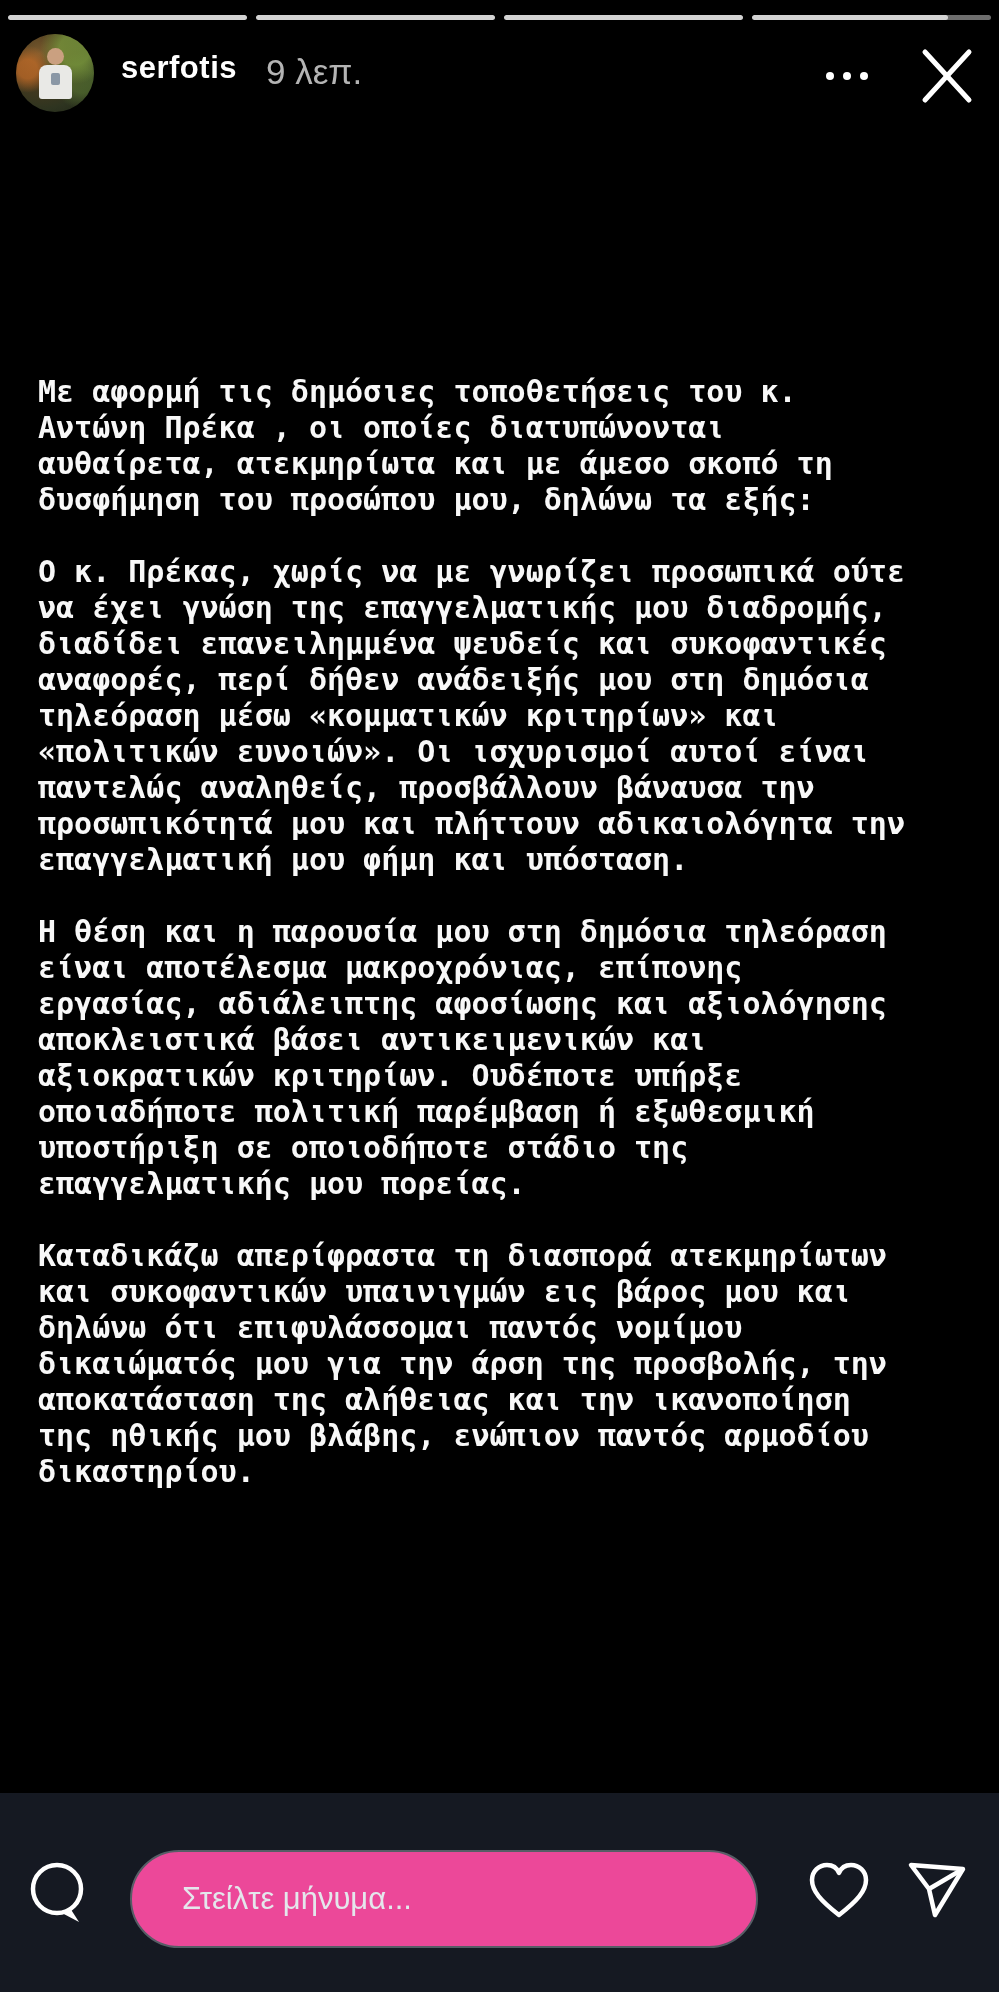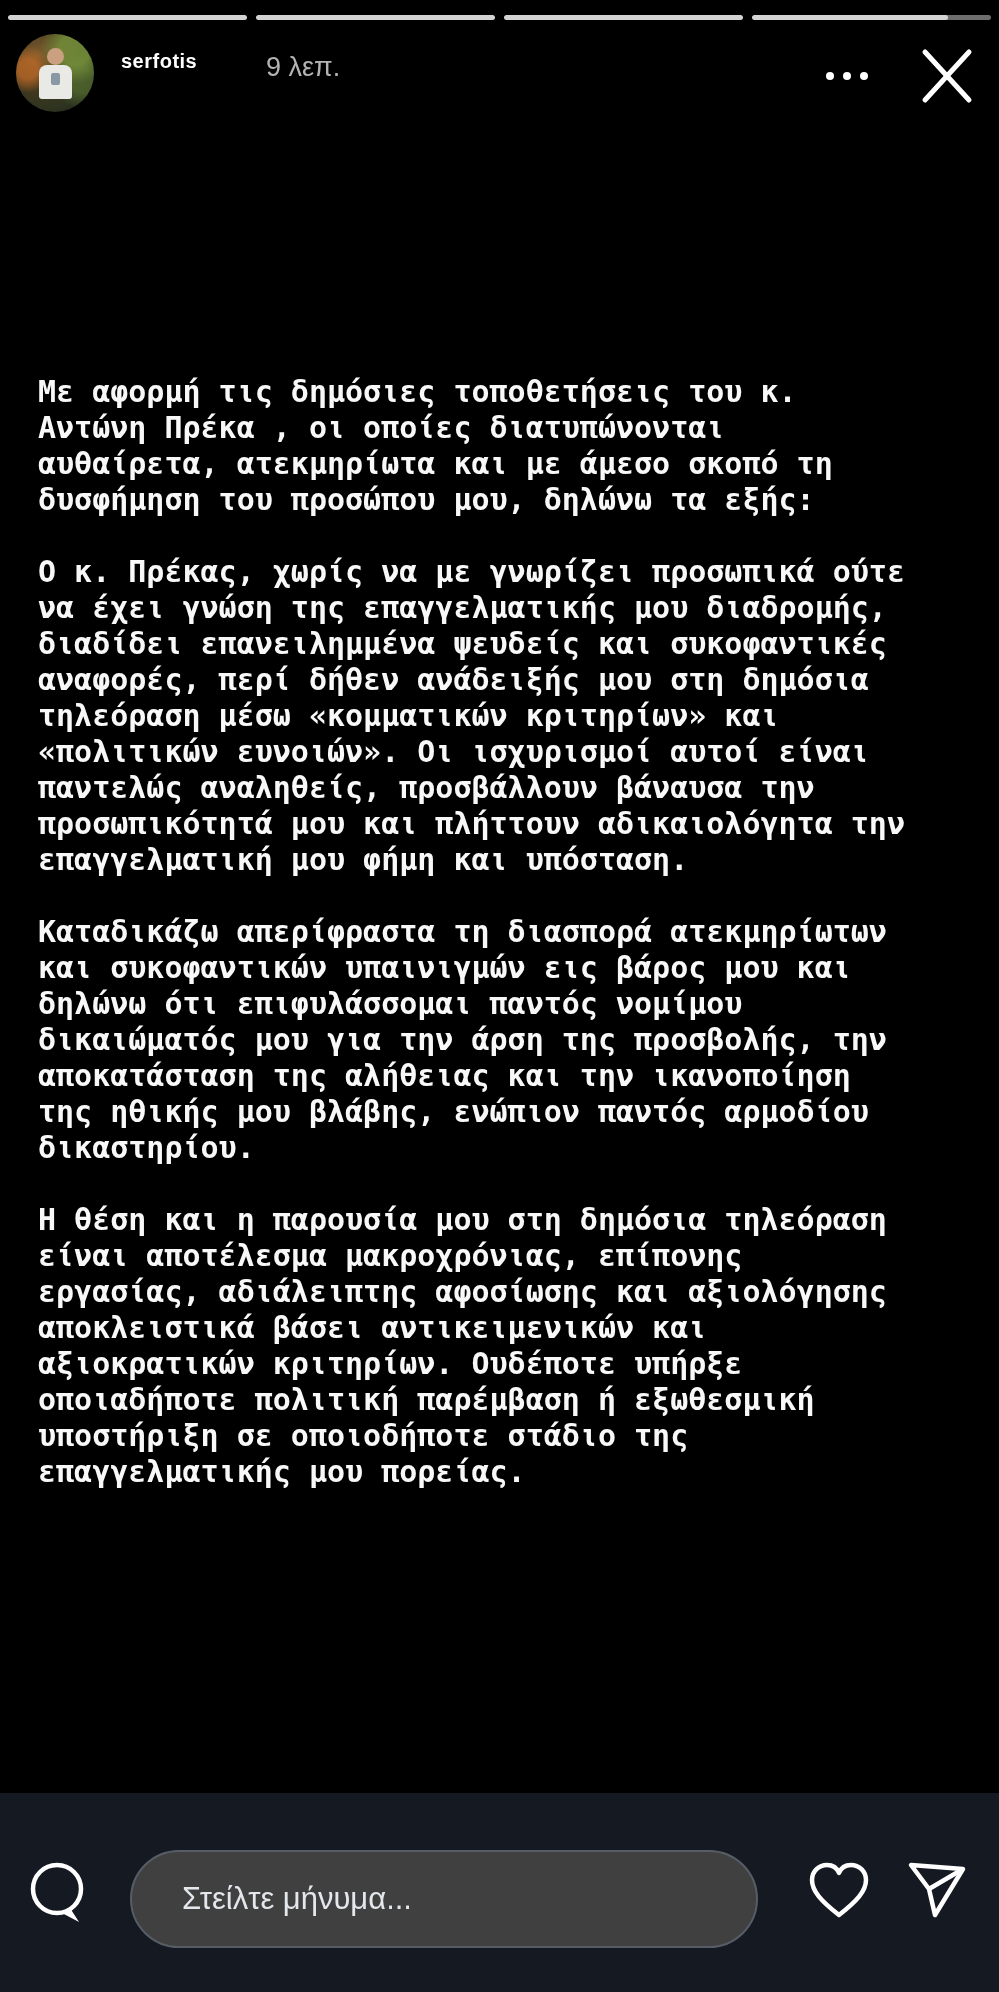--- a/index.html
+++ b/index.html
@@ -36,45 +36,45 @@
     background:#caa080;
   }
   .avatar .shirt{
     position:absolute;left:23px;top:31px;width:33px;height:34px;border-radius:8px 8px 3px 3px;
     background:#e9e9e6;
   }
   .avatar .shirt:after{
     content:"";position:absolute;left:12px;top:8px;width:9px;height:12px;background:#8a97a5;border-radius:2px;
   }
   .username{
-    position:absolute;left:121px;top:20px;font-size:20px;font-weight:bold;color:#ffffff;
+    position:absolute;left:121px;top:20px;font-size:31px;font-weight:bold;color:#ffffff;
     letter-spacing:.5px;
   }
   .timestamp{
-    position:absolute;left:266px;top:22px;font-size:27px;color:#b4b4b4;
+    position:absolute;left:266px;top:22px;font-size:35px;color:#b4b4b4;
   }
   .more-btn{position:absolute;right:124px;top:34px;width:56px;height:24px;display:flex;align-items:center;justify-content:center;gap:9px;background:none;border:none;cursor:pointer;padding:0;}
   .more-btn .dot{width:8px;height:8px;border-radius:50%;background:#fff;}
   .close-btn{position:absolute;right:24px;top:16px;width:56px;height:60px;background:none;border:none;cursor:pointer;padding:0;}
   
   .story-text{
     position:absolute;left:38px;top:366px;width:930px;color:#f8f8f8;
     font-family:"DejaVu Sans Mono",monospace;font-weight:bold;
     font-size:30px;line-height:36px;
   }
   .story-text p{margin:8px 0 36px 0;white-space:pre-line;}
   
   .footer{
     position:absolute;left:0;right:0;top:1793px;height:199px;background:#151922;
   }
   .chat-btn{position:absolute;left:26px;top:66px;width:66px;height:70px;background:none;border:none;padding:0;cursor:pointer;}
   .reply-pill{position:absolute;left:130px;top:57px;width:628px;height:98px;}
   .reply-input{
     width:100%;height:100%;box-sizing:border-box;border-radius:49px;
-    background:#404040;border:2px solid #575d66;color:#eceef2;
+    background:#ec4899;border:2px solid #575d66;color:#eceef2;
     padding:0 34px 0 50px;font-size:31px;outline:none;
     font-family:"Liberation Sans",sans-serif;
   }
   .reply-input::placeholder{color:#e4e7ec;opacity:1;}
   .heart-btn{position:absolute;right:128px;top:68px;width:64px;height:62px;background:none;border:none;padding:0;cursor:pointer;}
   .send-btn{position:absolute;right:30px;top:66px;width:64px;height:62px;background:none;border:none;padding:0;cursor:pointer;}
   svg{display:block;}
 </style>
 </head>
 <body>
@@ -124,35 +124,35 @@
 δυσφήμηση του προσώπου μου, δηλώνω τα εξής:</p>
     <p>Ο κ. Πρέκας, χωρίς να με γνωρίζει προσωπικά ούτε
 να έχει γνώση της επαγγελματικής μου διαδρομής,
 διαδίδει επανειλημμένα ψευδείς και συκοφαντικές
 αναφορές, περί δήθεν ανάδειξής μου στη δημόσια
 τηλεόραση μέσω «κομματικών κριτηρίων» και
 «πολιτικών ευνοιών». Οι ισχυρισμοί αυτοί είναι
 παντελώς αναληθείς, προσβάλλουν βάναυσα την
 προσωπικότητά μου και πλήττουν αδικαιολόγητα την
 επαγγελματική μου φήμη και υπόσταση.</p>
-    <p>Καταδικάζω απερίφραστα τη διασπορά ατεκμηρίωτων
-και συκοφαντικών υπαινιγμών εις βάρος μου και
-δηλώνω ότι επιφυλάσσομαι παντός νομίμου
-δικαιώματός μου για την άρση της προσβολής, την
-αποκατάσταση της αλήθειας και την ικανοποίηση
-της ηθικής μου βλάβης, ενώπιον παντός αρμοδίου
-δικαστηρίου.</p>
     <p>Η θέση και η παρουσία μου στη δημόσια τηλεόραση
 είναι αποτέλεσμα μακροχρόνιας, επίπονης
 εργασίας, αδιάλειπτης αφοσίωσης και αξιολόγησης
 αποκλειστικά βάσει αντικειμενικών και
 αξιοκρατικών κριτηρίων. Ουδέποτε υπήρξε
 οποιαδήποτε πολιτική παρέμβαση ή εξωθεσμική
 υποστήριξη σε οποιοδήποτε στάδιο της
 επαγγελματικής μου πορείας.</p>
+    <p>Καταδικάζω απερίφραστα τη διασπορά ατεκμηρίωτων
+και συκοφαντικών υπαινιγμών εις βάρος μου και
+δηλώνω ότι επιφυλάσσομαι παντός νομίμου
+δικαιώματός μου για την άρση της προσβολής, την
+αποκατάσταση της αλήθειας και την ικανοποίηση
+της ηθικής μου βλάβης, ενώπιον παντός αρμοδίου
+δικαστηρίου.</p>
   </div>
 
   <div class="footer">
     <button class="chat-btn" aria-label="chat">
       <svg width="66" height="70" viewBox="0 0 66 70">
         <circle cx="31" cy="30" r="24" fill="none" stroke="#fff" stroke-width="4.5"></circle>
         <path d="M44 49 L53 63 L34 53 Z" fill="#fff"></path>
       </svg>
     </button>
     <div class="reply-pill">

